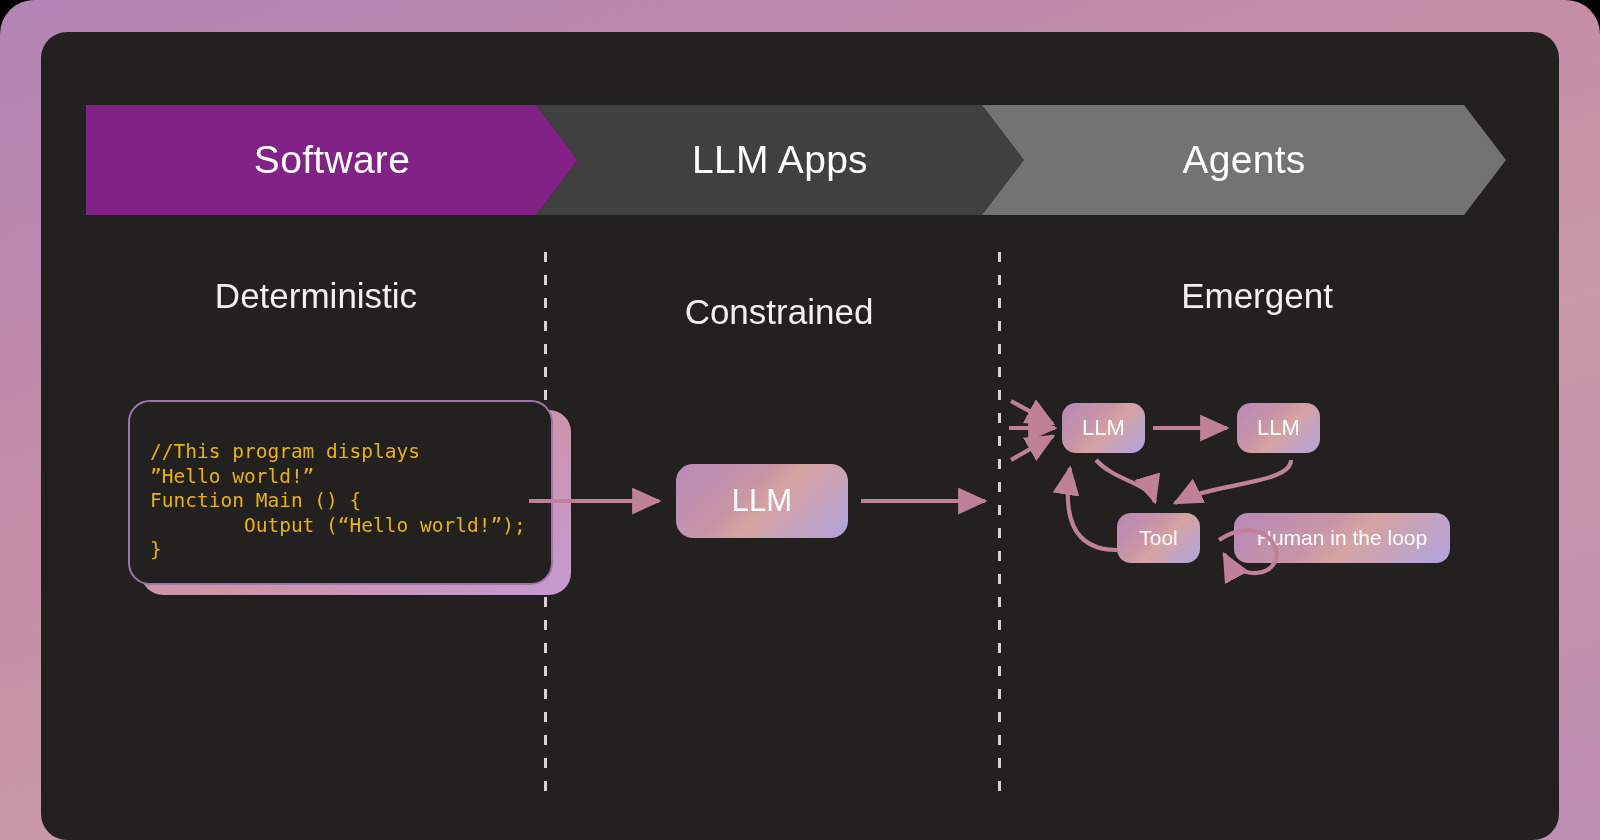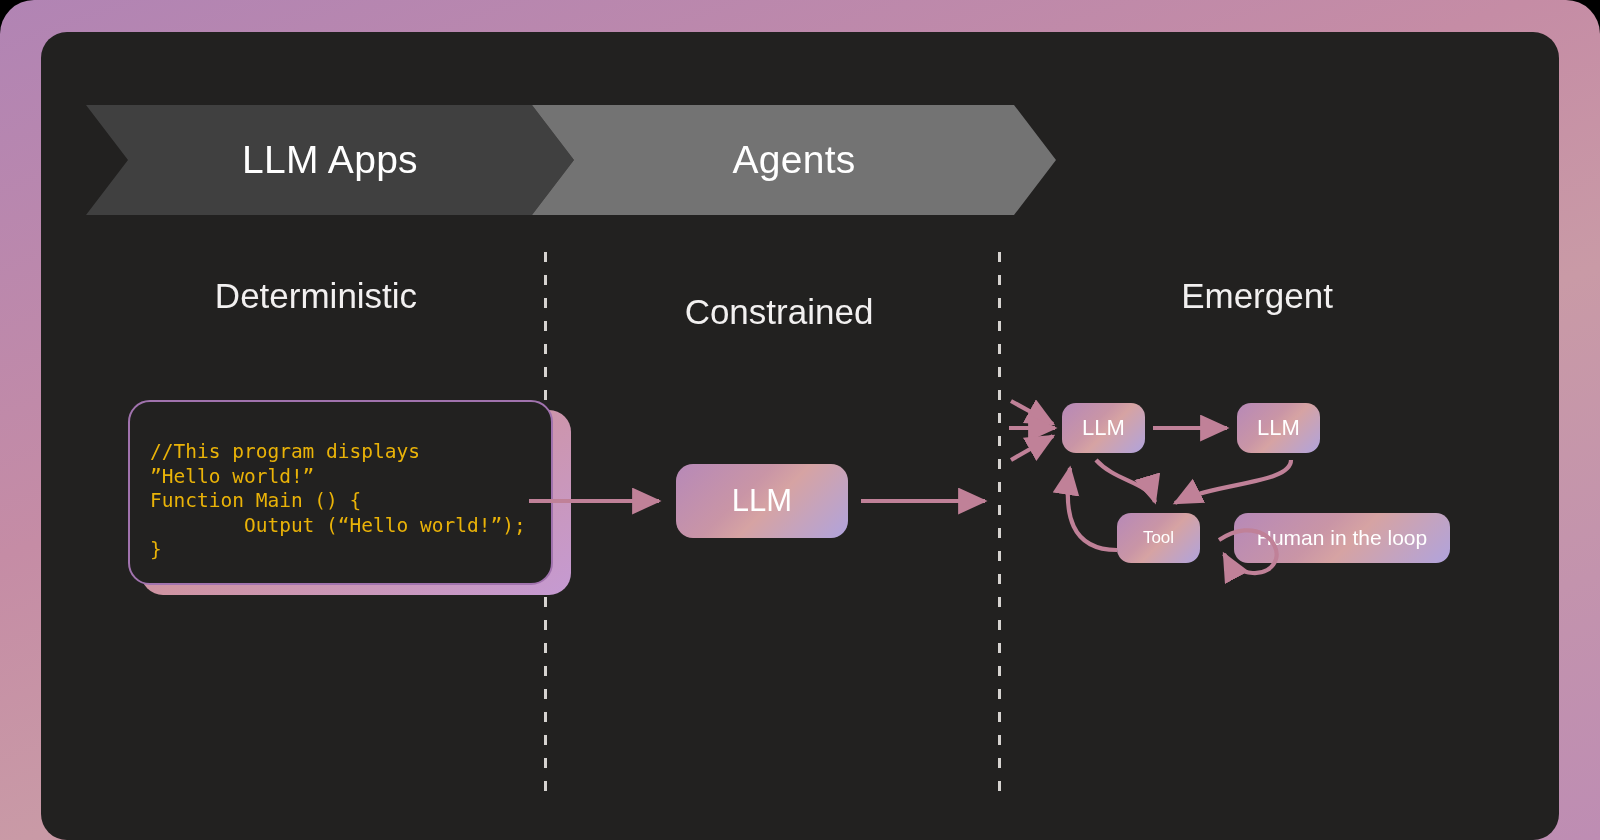--- a/index.html
+++ b/index.html
@@ -121,33 +121,36 @@
     background:linear-gradient(135deg,#b789b8 0%, #c995a6 40%, #d6a3a3 55%, #b0a3dd 100%);
   }
   #node-llm-main {
     left:635px; top:432px;
     width:172px; height:74px;
     border-radius:17px;
     font-size:31px;
   }
   #node-llm-1 { left:1021px; top:371px; width:83px; height:50px; font-size:22px; }
   #node-llm-2 { left:1196px; top:371px; width:83px; height:50px; font-size:22px; }
-  #node-tool  { left:1076px; top:481px; width:83px; height:50px; font-size:17px; }
+  #node-tool  { left:1076px; top:481px; width:83px; height:50px; font-size:21px; }
   #node-human { left:1193px; top:481px; width:216px; height:50px; font-size:21px; }
 
   
   #wires { position:absolute; left:0; top:0; width:1518px; height:808px; pointer-events:none; }
 </style>
 </head>
 <body>
 
 <div id="frame">
   <div id="panel">
 
     <div id="chevrons">
+      <div class="chev c0" style="background: rgb(130, 33, 134);">
+        <span class="chev-label">Software</span>
+      </div>
       <div class="chev c1" style="background: #404040;">
         <span class="chev-label">LLM Apps</span>
       </div>
       <div class="chev c2" style="background: #737373;">
         <span class="chev-label">Agents</span>
       </div>
     </div>
 
     <div class="col-title" id="title0">Deterministic</div>
     <div class="col-title" id="title1">Constrained</div>

